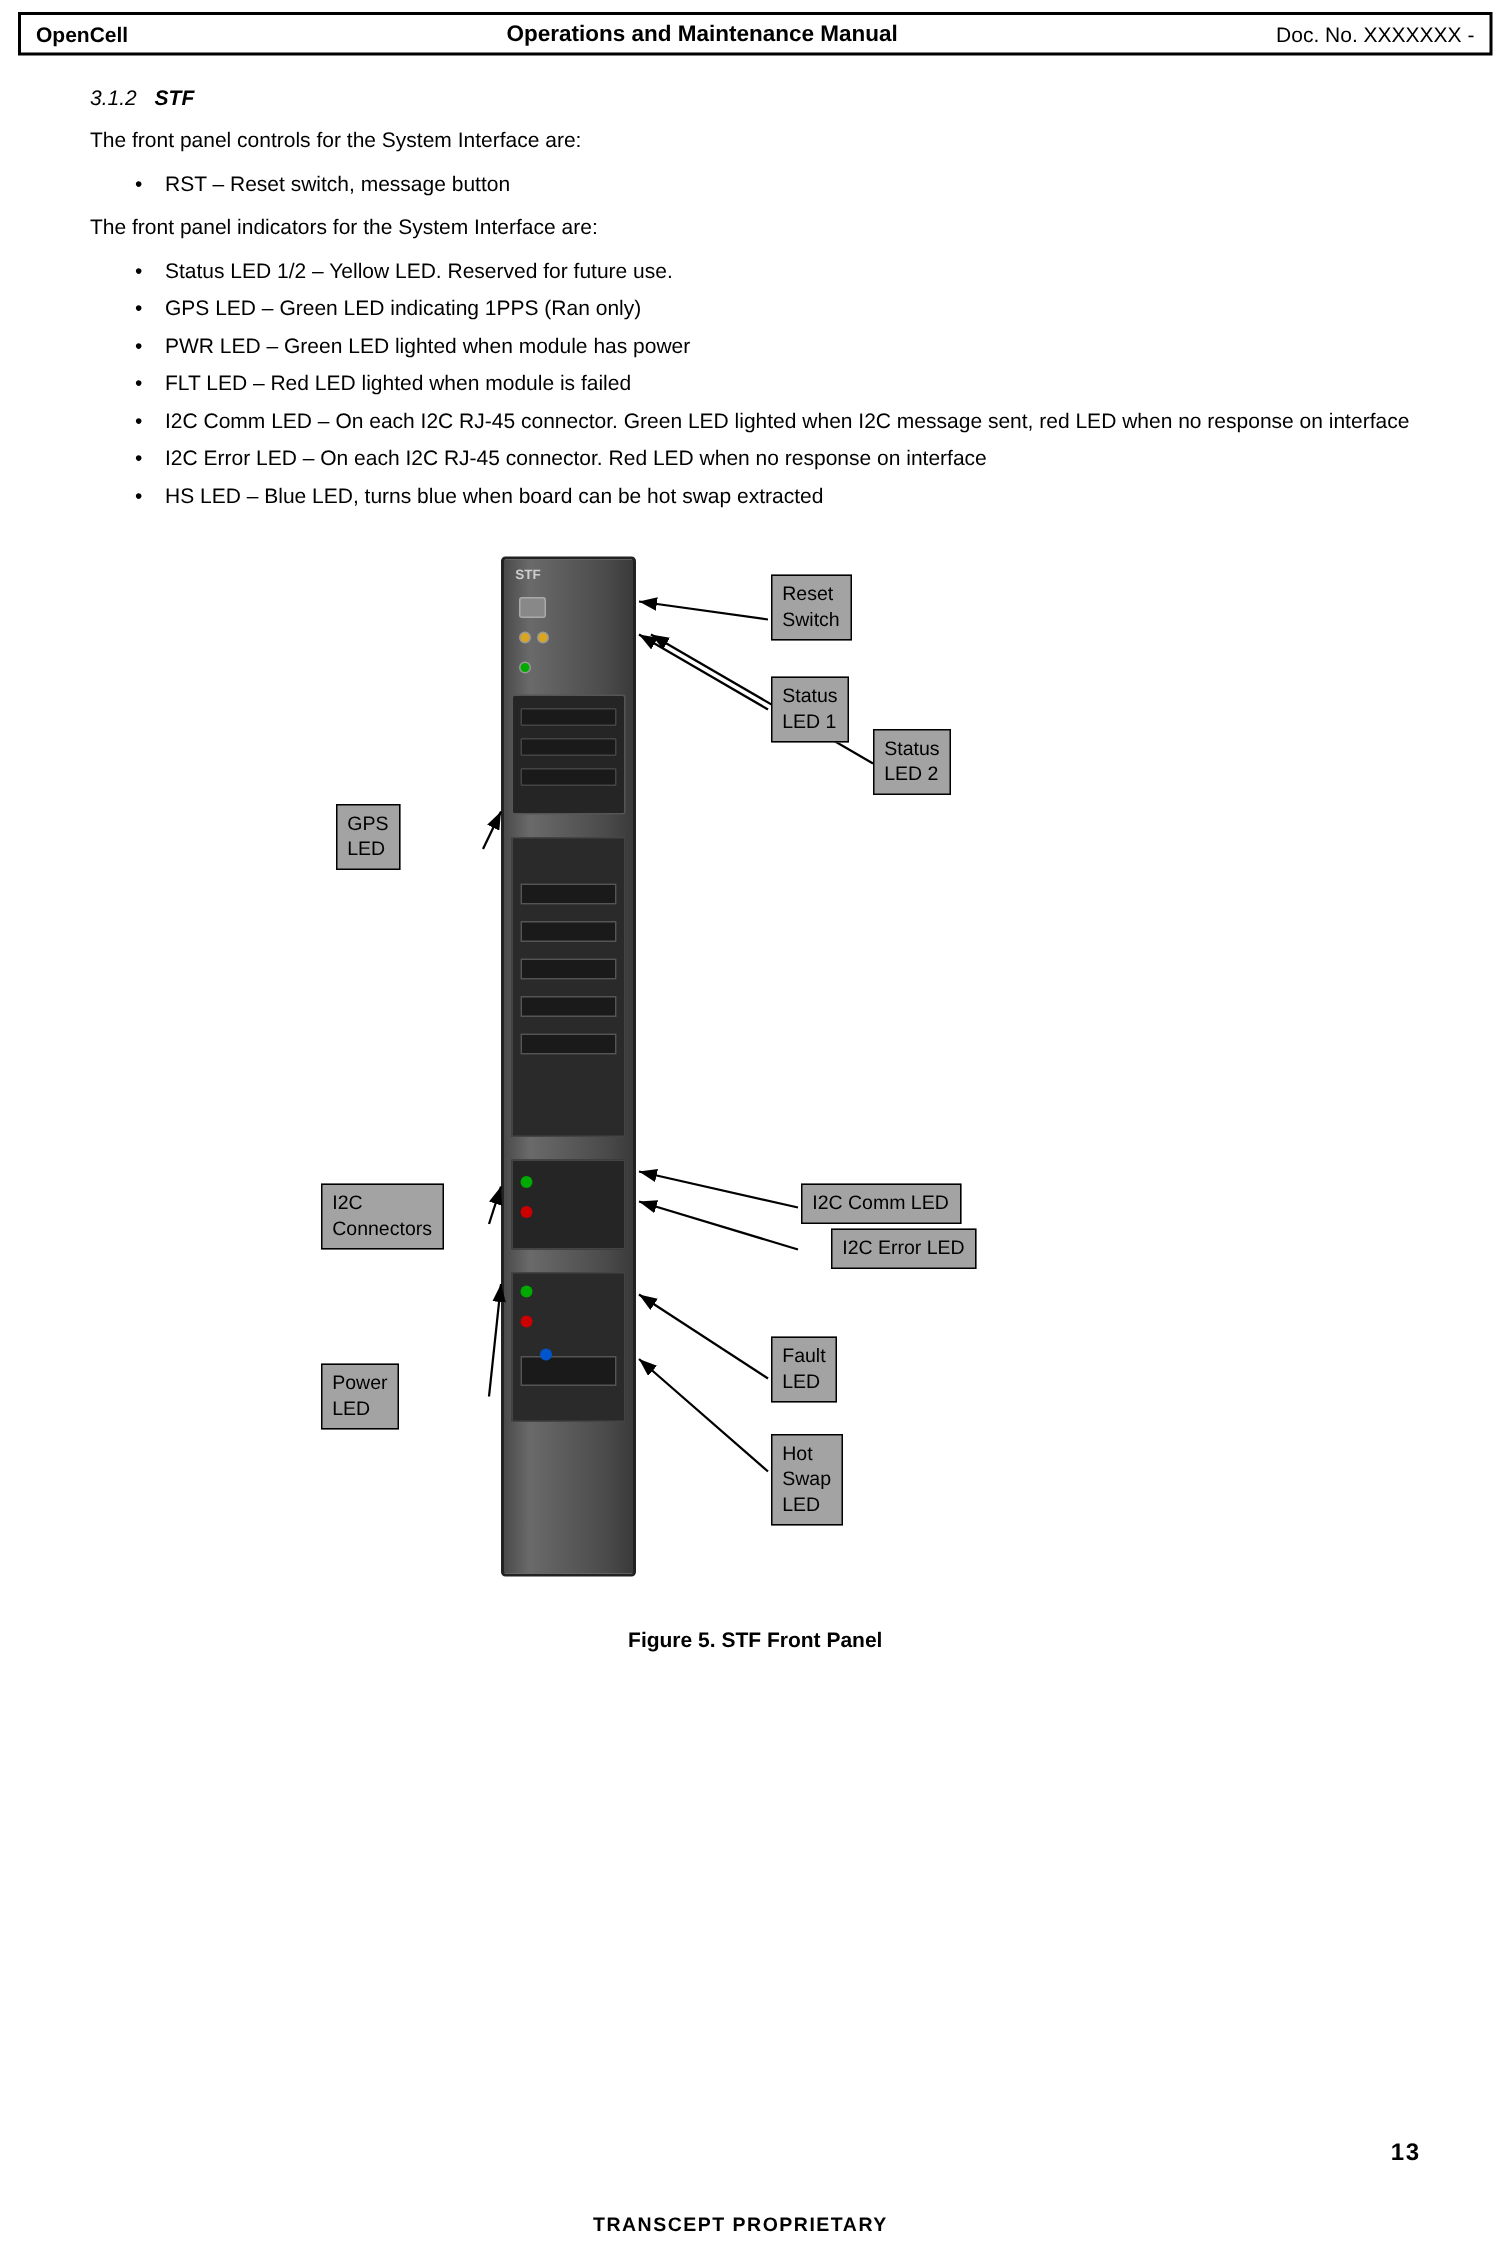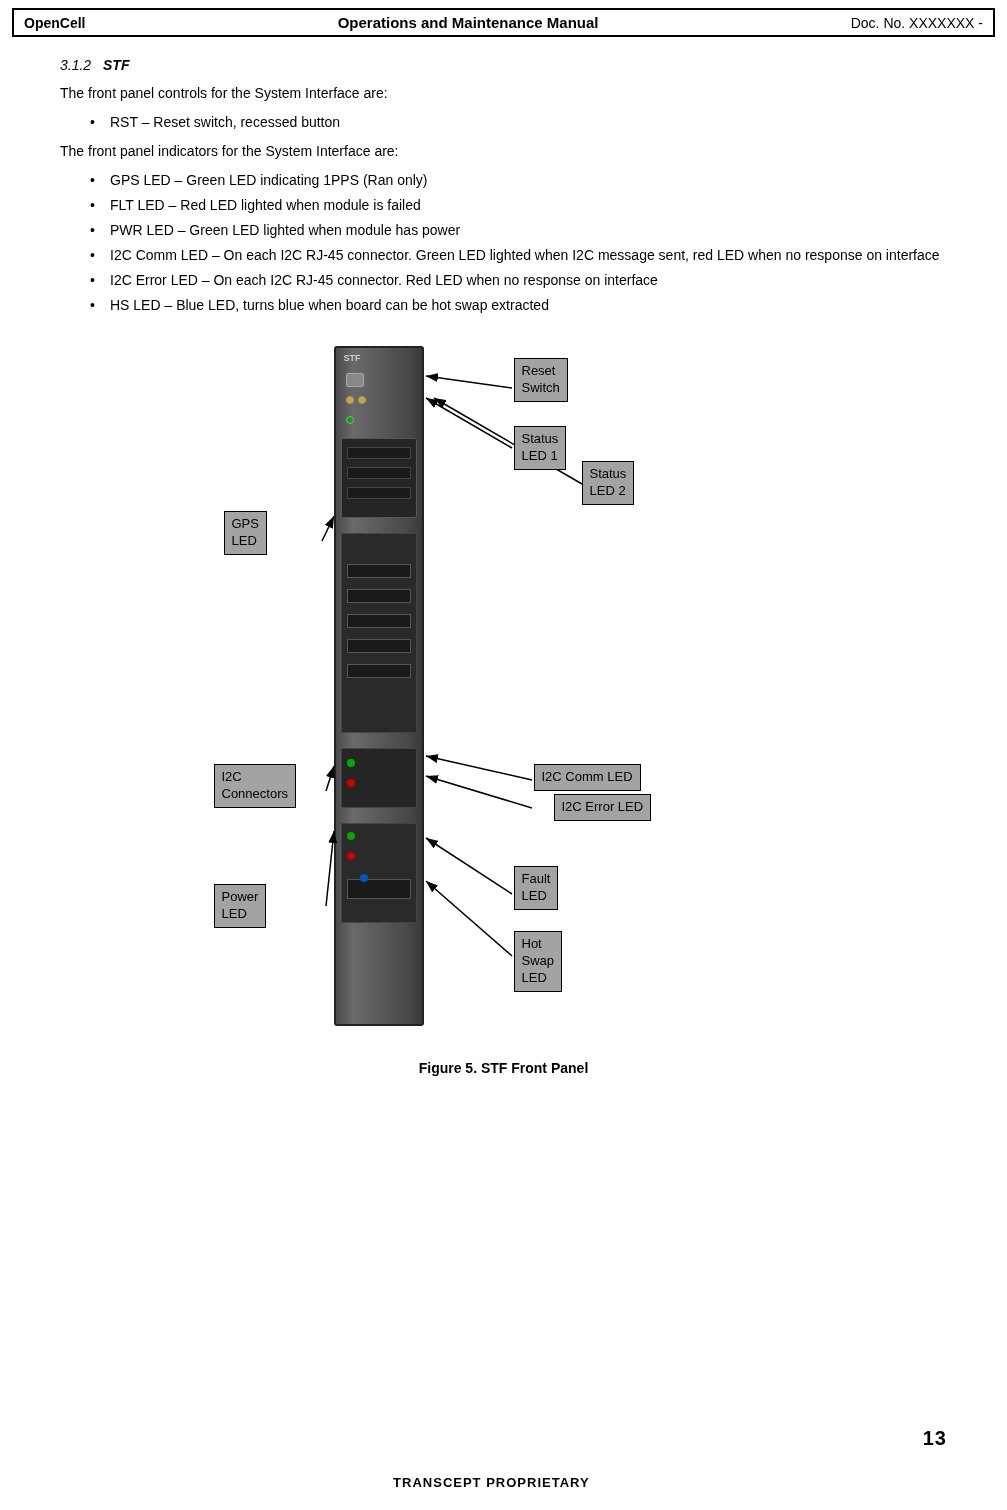--- a/index.html
+++ b/index.html
@@ -109,21 +109,21 @@
       font-size: 13px;
       font-weight: bold;
       letter-spacing: 1px;
     }
     .footer-center {
       text-align: center;
       flex: 1;
       margin-top: 48px;
     }
     .footer-right {
-      font-size: 20px;
+      font-size: 16px;
       font-weight: bold;
     }
 
     
     .arrow-svg {
       position: absolute;
       top: 0;
       left: 0;
       width: 100%;
       height: 100%;
@@ -143,35 +143,38 @@
 
   <div style="margin-bottom: 10px; margin-top: 18px;">
     <span class="section-number">3.1.2</span>
     <span class="section-title">STF</span>
   </div>
 
   <p class="paragraph">The front panel controls for the System Interface are:</p>
 
   <ul class="bullet-list">
     <li>
-      <span>RST – Reset switch, recessed button</span>
+      <span>RST – Reset switch, message button</span>
     </li>
   </ul>
 
   <p class="paragraph">The front panel indicators for the System Interface are:</p>
 
   <ul class="bullet-list">
     <li>
+      <span>Status LED 1/2 – Yellow LED.  Reserved for future use.</span>
+    </li>
+    <li>
       <span>GPS LED – Green LED indicating 1PPS (Ran only)</span>
     </li>
     <li>
+      <span>PWR LED – Green LED lighted when module has power</span>
+    </li>
+    <li>
       <span>FLT LED – Red LED lighted when module is failed</span>
-    </li>
-    <li>
-      <span>PWR LED – Green LED lighted when module has power</span>
     </li>
     <li>
       <span>I2C Comm LED – On each I2C RJ-45 connector.  Green LED lighted when I2C message sent, red LED when no response on interface</span>
     </li>
     <li>
       <span>I2C Error LED – On each I2C RJ-45 connector.  Red LED when no response on interface</span>
     </li>
     <li>
       <span>HS LED – Blue LED, turns blue when board can be hot swap extracted</span>
     </li>

